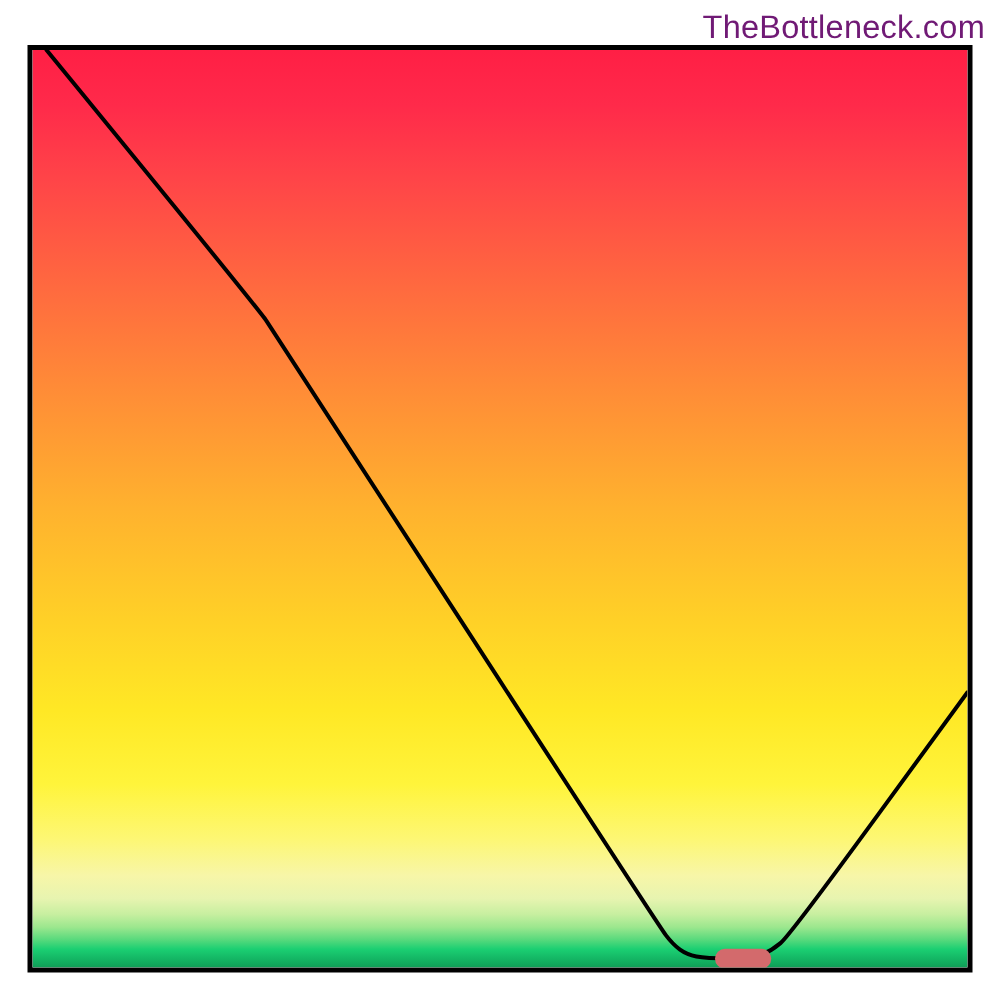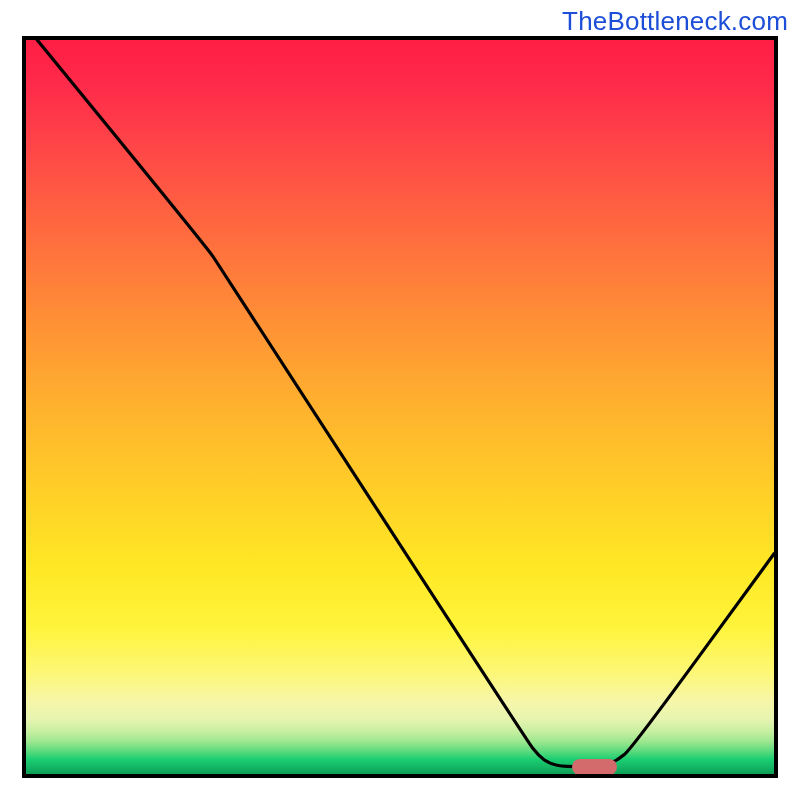--- a/index.html
+++ b/index.html
@@ -8,21 +8,21 @@
     position: relative;
     width: 800px;
     height: 800px;
   }
   .watermark {
     position: absolute;
     top: 6px;
     right: 12px;
     font-family: Arial, Helvetica, sans-serif;
     font-size: 26px;
-    color: #1d4ed8;
+    color: #701a75;
     letter-spacing: 0.2px;
   }
   .plot {
     position: absolute;
     left: 22px;
     top: 36px;
     width: 756px;
     height: 742px;
     border: 4px solid #000;
     overflow: hidden;

